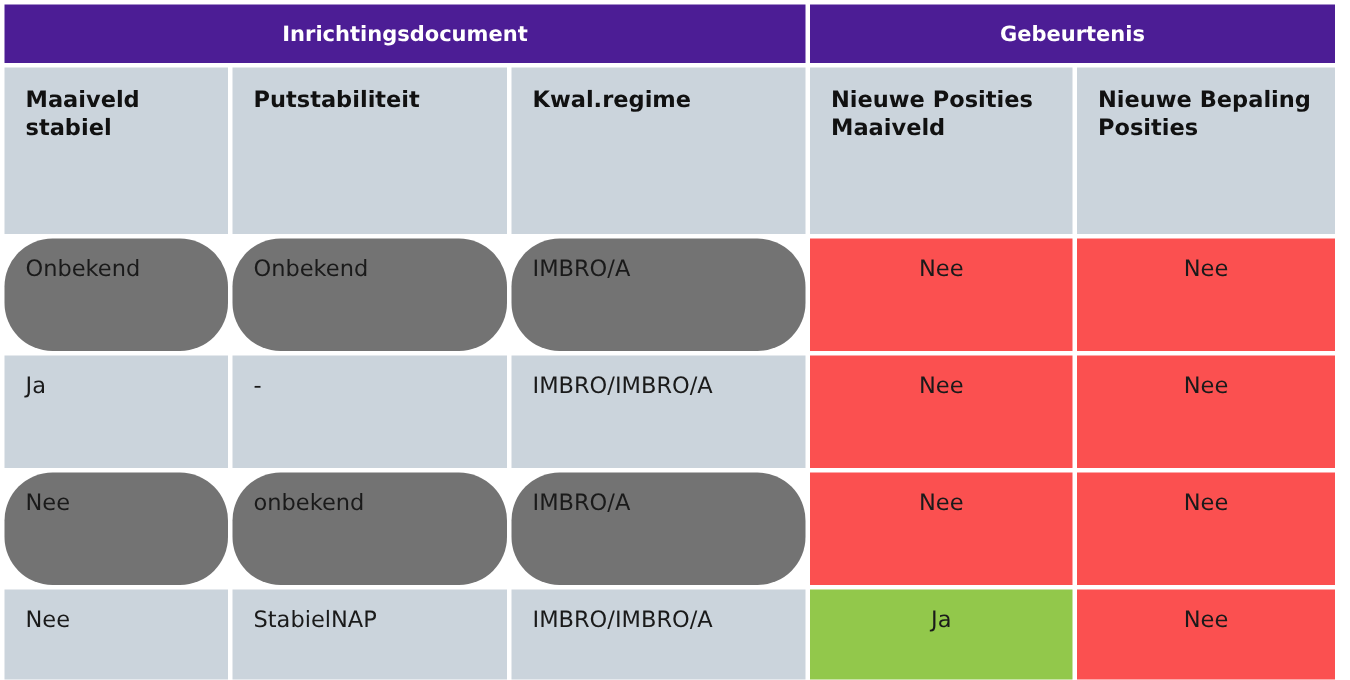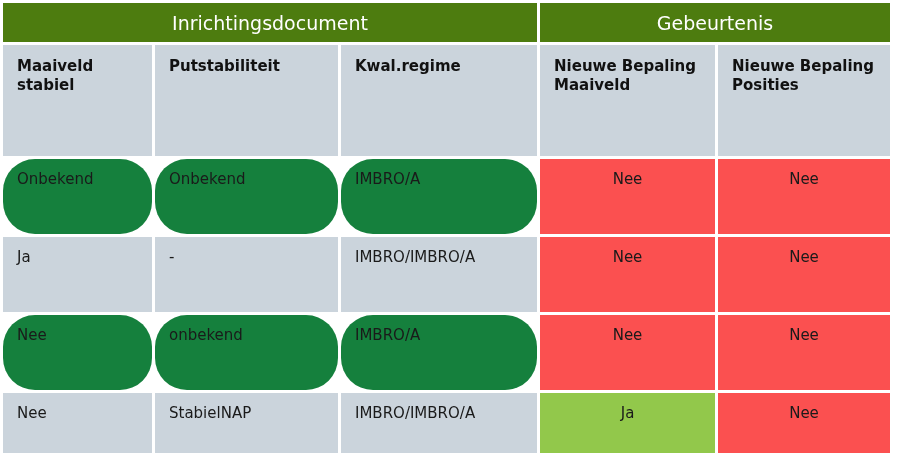--- a/index.html
+++ b/index.html
@@ -32,24 +32,24 @@
 
   
   col.c0 { width: 149px; }
   col.c1 { width: 183px; }
   col.c2 { width: 196px; }
   col.c3 { width: 175px; }
   col.c4 { width: 172px; }
 
   
   tr.group-row td {
-    background: #4d7c0f;
+    background: #4c1d95;
     color: #ffffff;
-    font-weight: normal;
-    font-size: 19px;
+    font-weight: bold;
+    font-size: 14px;
     height: 39px;
     padding: 0 10px;
     vertical-align: middle;
     white-space: nowrap;
   }
   td.group-left   { text-align: center; }
   td.group-right  { text-align: center; padding-left: 14px; }
 
   
   tr.head-row td {
@@ -67,21 +67,21 @@
   
   tr.body-row td {
     font-size: 15px;
     color: #1a1a1a;
     height: 54px;
     vertical-align: top;
     padding: 11px 10px 10px 14px;
     text-align: left;
     white-space: nowrap;
   }
-  tr.body-row.odd  td.plain { background: #15803d; border-radius: 32px; }
+  tr.body-row.odd  td.plain { background: #737373; border-radius: 32px; }
   tr.body-row.even td.plain { background: #cbd4dc; }
 
   td.flag {
     text-align: center !important;
     padding-left: 10px !important;
   }
   td.flag.no  { background: #fb5050; }
   td.flag.yes { background: #92c84b; }
 </style>
 </head>
@@ -98,21 +98,21 @@
     </colgroup>
     <thead>
       <tr class="group-row">
         <td class="group-left" colspan="3">Inrichtingsdocument</td>
         <td class="group-right" colspan="2">Gebeurtenis</td>
       </tr>
       <tr class="head-row">
         <td>Maaiveld stabiel</td>
         <td>Putstabiliteit</td>
         <td>Kwal.regime</td>
-        <td>Nieuwe Bepaling Maaiveld</td>
+        <td>Nieuwe Posities Maaiveld</td>
         <td>Nieuwe Bepaling Posities</td>
       </tr>
     </thead>
     <tbody>
 
       <tr class="body-row odd">
         <td class="plain">Onbekend</td>
         <td class="plain">Onbekend</td>
         <td class="plain">IMBRO/A</td>
         <td class="flag no">Nee</td>

